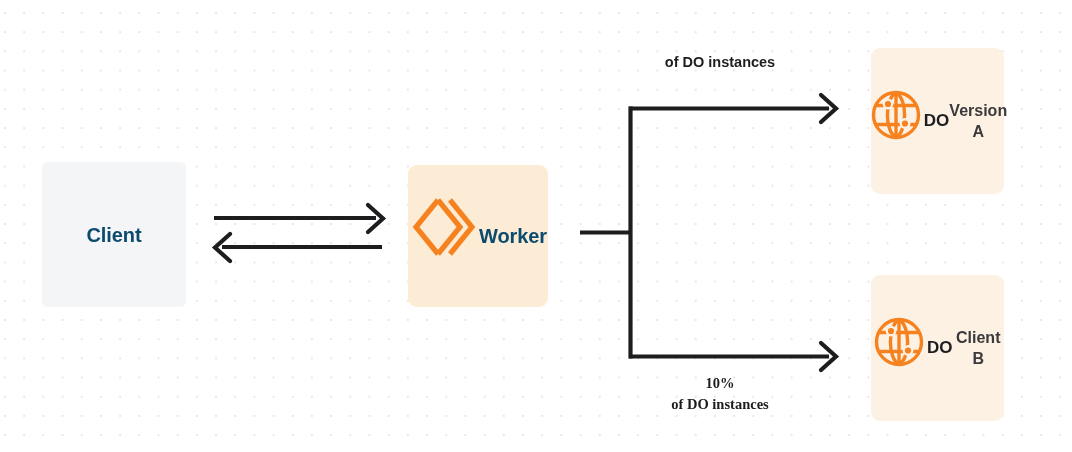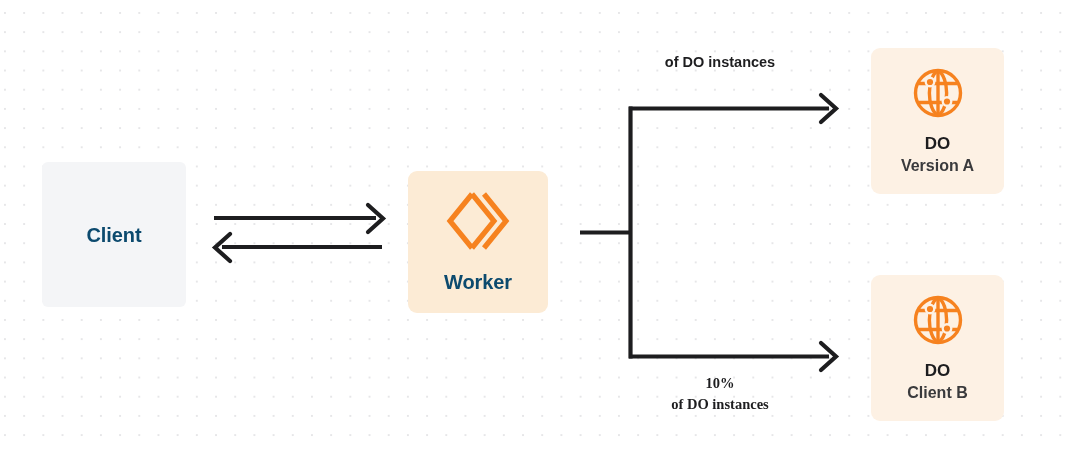--- a/index.html
+++ b/index.html
@@ -24,38 +24,38 @@
     background-size: 19.2px 19.2px;
     background-position: 4px 12px;
     overflow: hidden;
   }
 
   
   .node {
     position: absolute;
     box-sizing: border-box;
     display: flex;
-    flex-direction: column;
+    flex-direction: row;
     align-items: center;
     justify-content: center;
     text-align: center;
   }
 
   .node-client {
     left: 42px;
     top: 162px;
     width: 144px;
     height: 145px;
     background: #f4f5f7;
     border-radius: 6px;
   }
 
   .node-worker {
     left: 408px;
-    top: 171px;
+    top: 165px;
     width: 140px;
     height: 142px;
     background: #fcebd5;
     border-radius: 9px;
     padding-top: 0;
   }
 
   .node-do {
     left: 871px;
     width: 133px;

